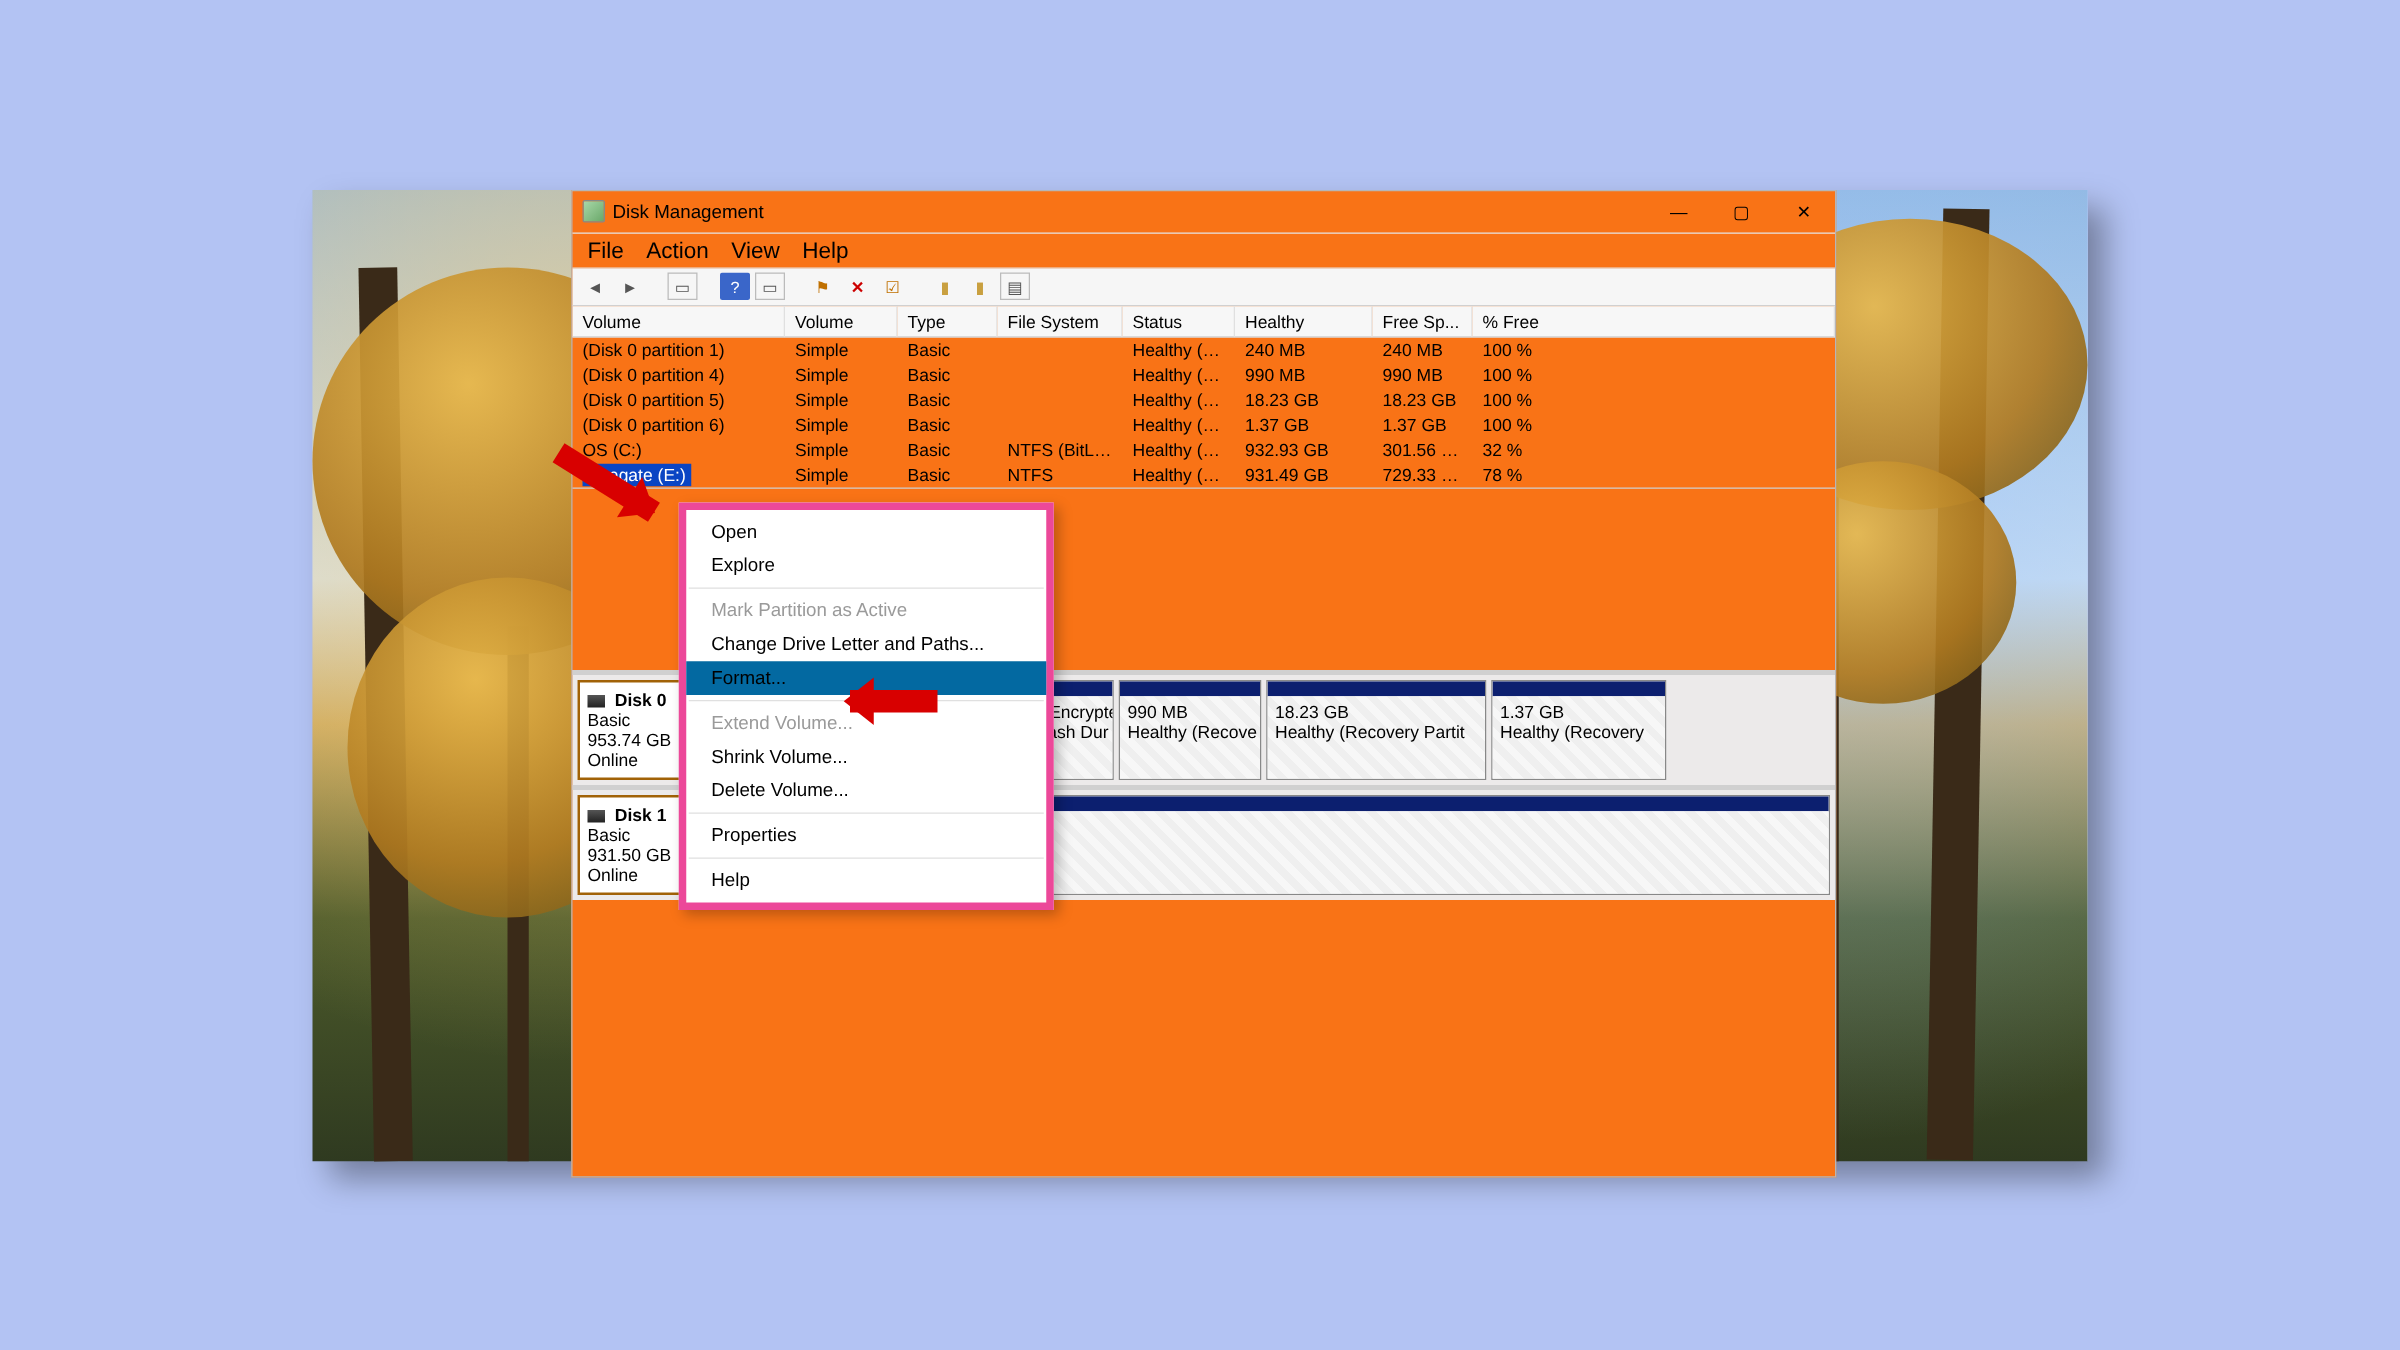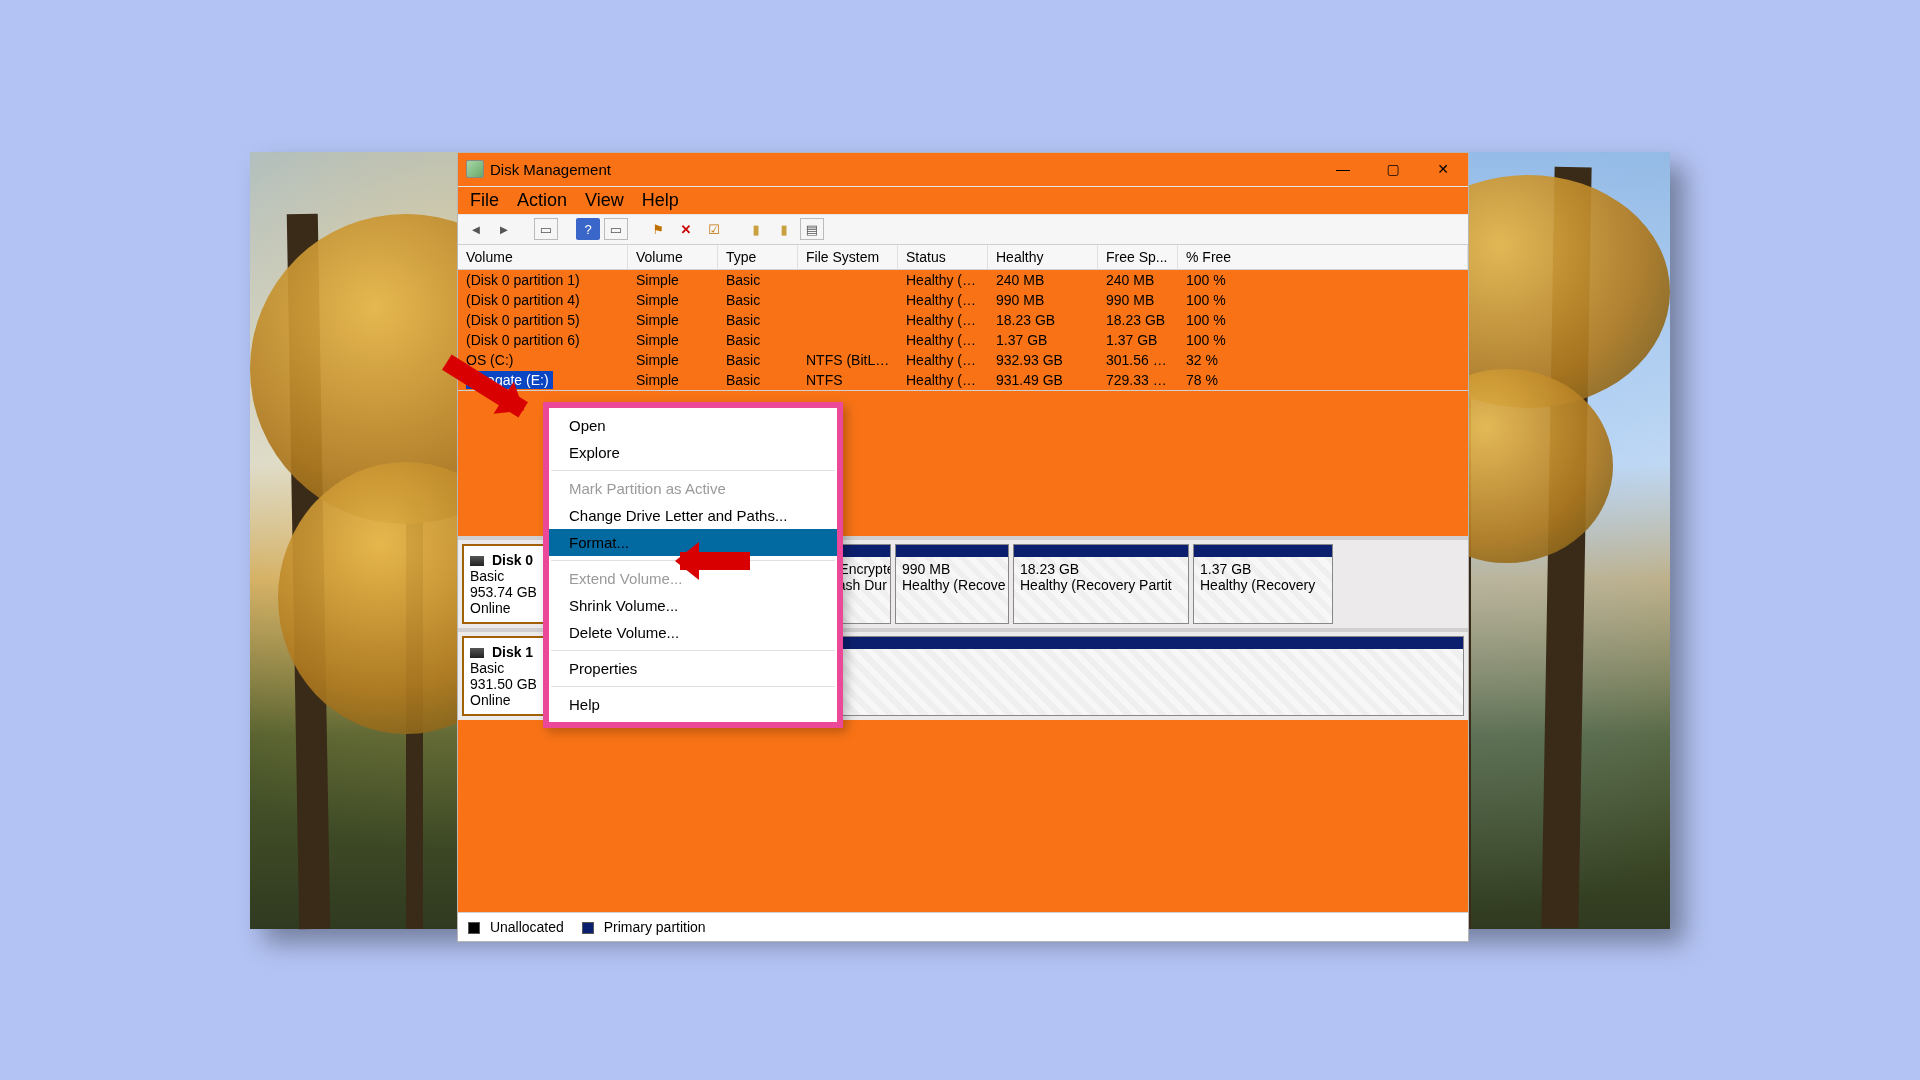--- a/index.html
+++ b/index.html
@@ -282,26 +282,20 @@
           <div class="body">
             <b>Seagate  (E:)</b><br>
             <span>931.49 GB NTFS</span><br>
             <span>Healthy (Basic Data Partition)</span>
           </div>
         </div>
       </div>
     </div>
 
     <div style="flex:1"></div>
-    <div class="legend">
-      <span><span class="sw unalloc"></span>
-        <span>Unallocated</span></span>
-      <span><span class="sw prim"></span>
-        <span>Primary partition</span></span>
-    </div>
   </div>
 
   <div class="ctxmenu" id="ctx">
       <div class="citem">Open</div>
       <div class="citem">Explore</div>
       <div class="csep"></div>
       <div class="citem disabled">Mark Partition as Active</div>
       <div class="citem">Change Drive Letter and Paths...</div>
       <div class="citem hovered">Format...</div>
       <div class="csep"></div>

